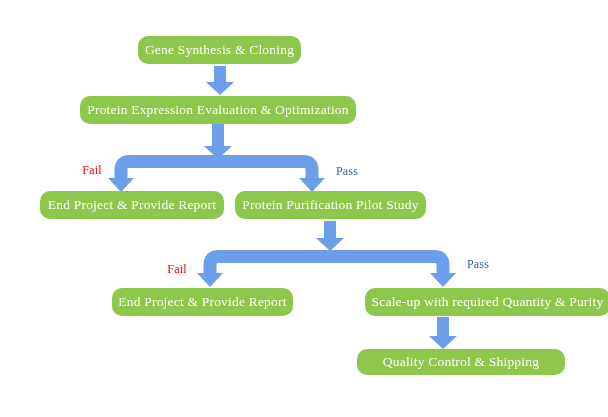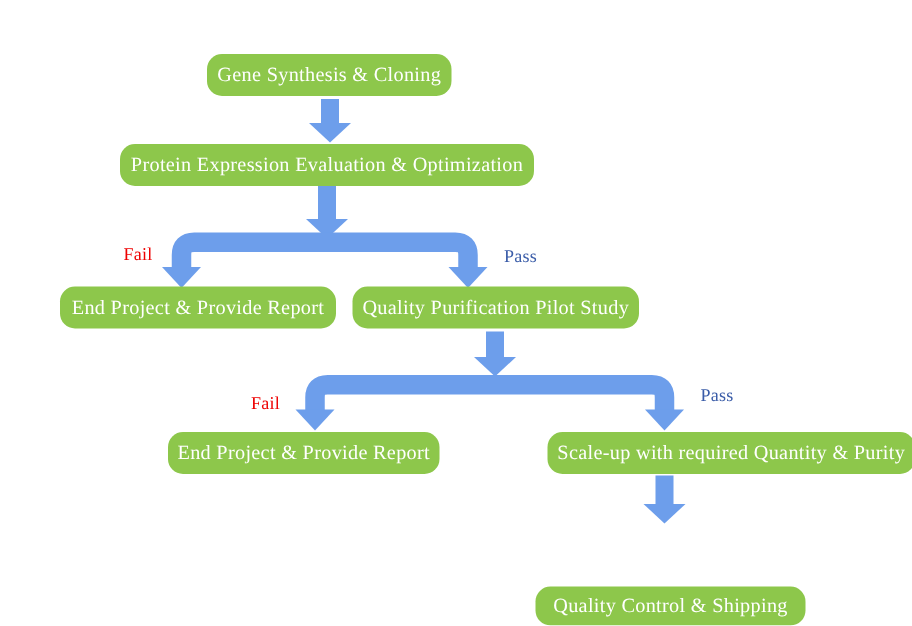--- a/index.html
+++ b/index.html
@@ -47,21 +47,21 @@
     letter-spacing: 0.2px;
     white-space: nowrap;
     text-align: center;
   }
   .node-gene        { left: 138px; top: 36px;  width: 163px; height: 28px; }
   .node-expression  { left: 80px;  top: 96px;  width: 276px; height: 28px; }
   .node-end-1       { left: 40px;  top: 191px; width: 184px; height: 28px; }
   .node-pilot       { left: 235px; top: 191px; width: 191px; height: 28px; }
   .node-end-2       { left: 112px; top: 288px; width: 181px; height: 28px; }
   .node-scale-up    { left: 317px; top: 288px; width: 245px; height: 28px; margin-left: 48px; }
-  .node-qc          { left: 357px; top: 349px; width: 180px; height: 26px; margin-top: 42px; }
+  .node-qc          { left: 357px; top: 349px; width: 208px; height: 26px; }
   .branch-label {
     position: absolute;
     transform: translate(-50%, -50%);
     font-size: 12px;
     font-weight: normal;
     letter-spacing: 0.2px;
   }
   .label-fail { color: var(--fail-label); }
   .label-pass { color: var(--pass-label); }
   .label-fail-1 { left: 92px;  top: 170px; }
@@ -118,21 +118,21 @@
   </div>
 
   <span class="branch-label label-fail label-fail-1">Fail</span>
   <span class="branch-label label-pass label-pass-1">Pass</span>
 
   <div class="node node-end-1">
     <span>End Project &amp; Provide Report</span>
   </div>
 
   <div class="node node-pilot">
-    <span>Quality Purification Pilot Study</span>
+    <span>Protein Purification Pilot Study</span>
   </div>
 
   <span class="branch-label label-fail label-fail-2">Fail</span>
   <span class="branch-label label-pass label-pass-2">Pass</span>
 
   <div class="node node-end-2">
     <span>End Project &amp; Provide Report</span>
   </div>
 
   <div class="node node-scale-up">

